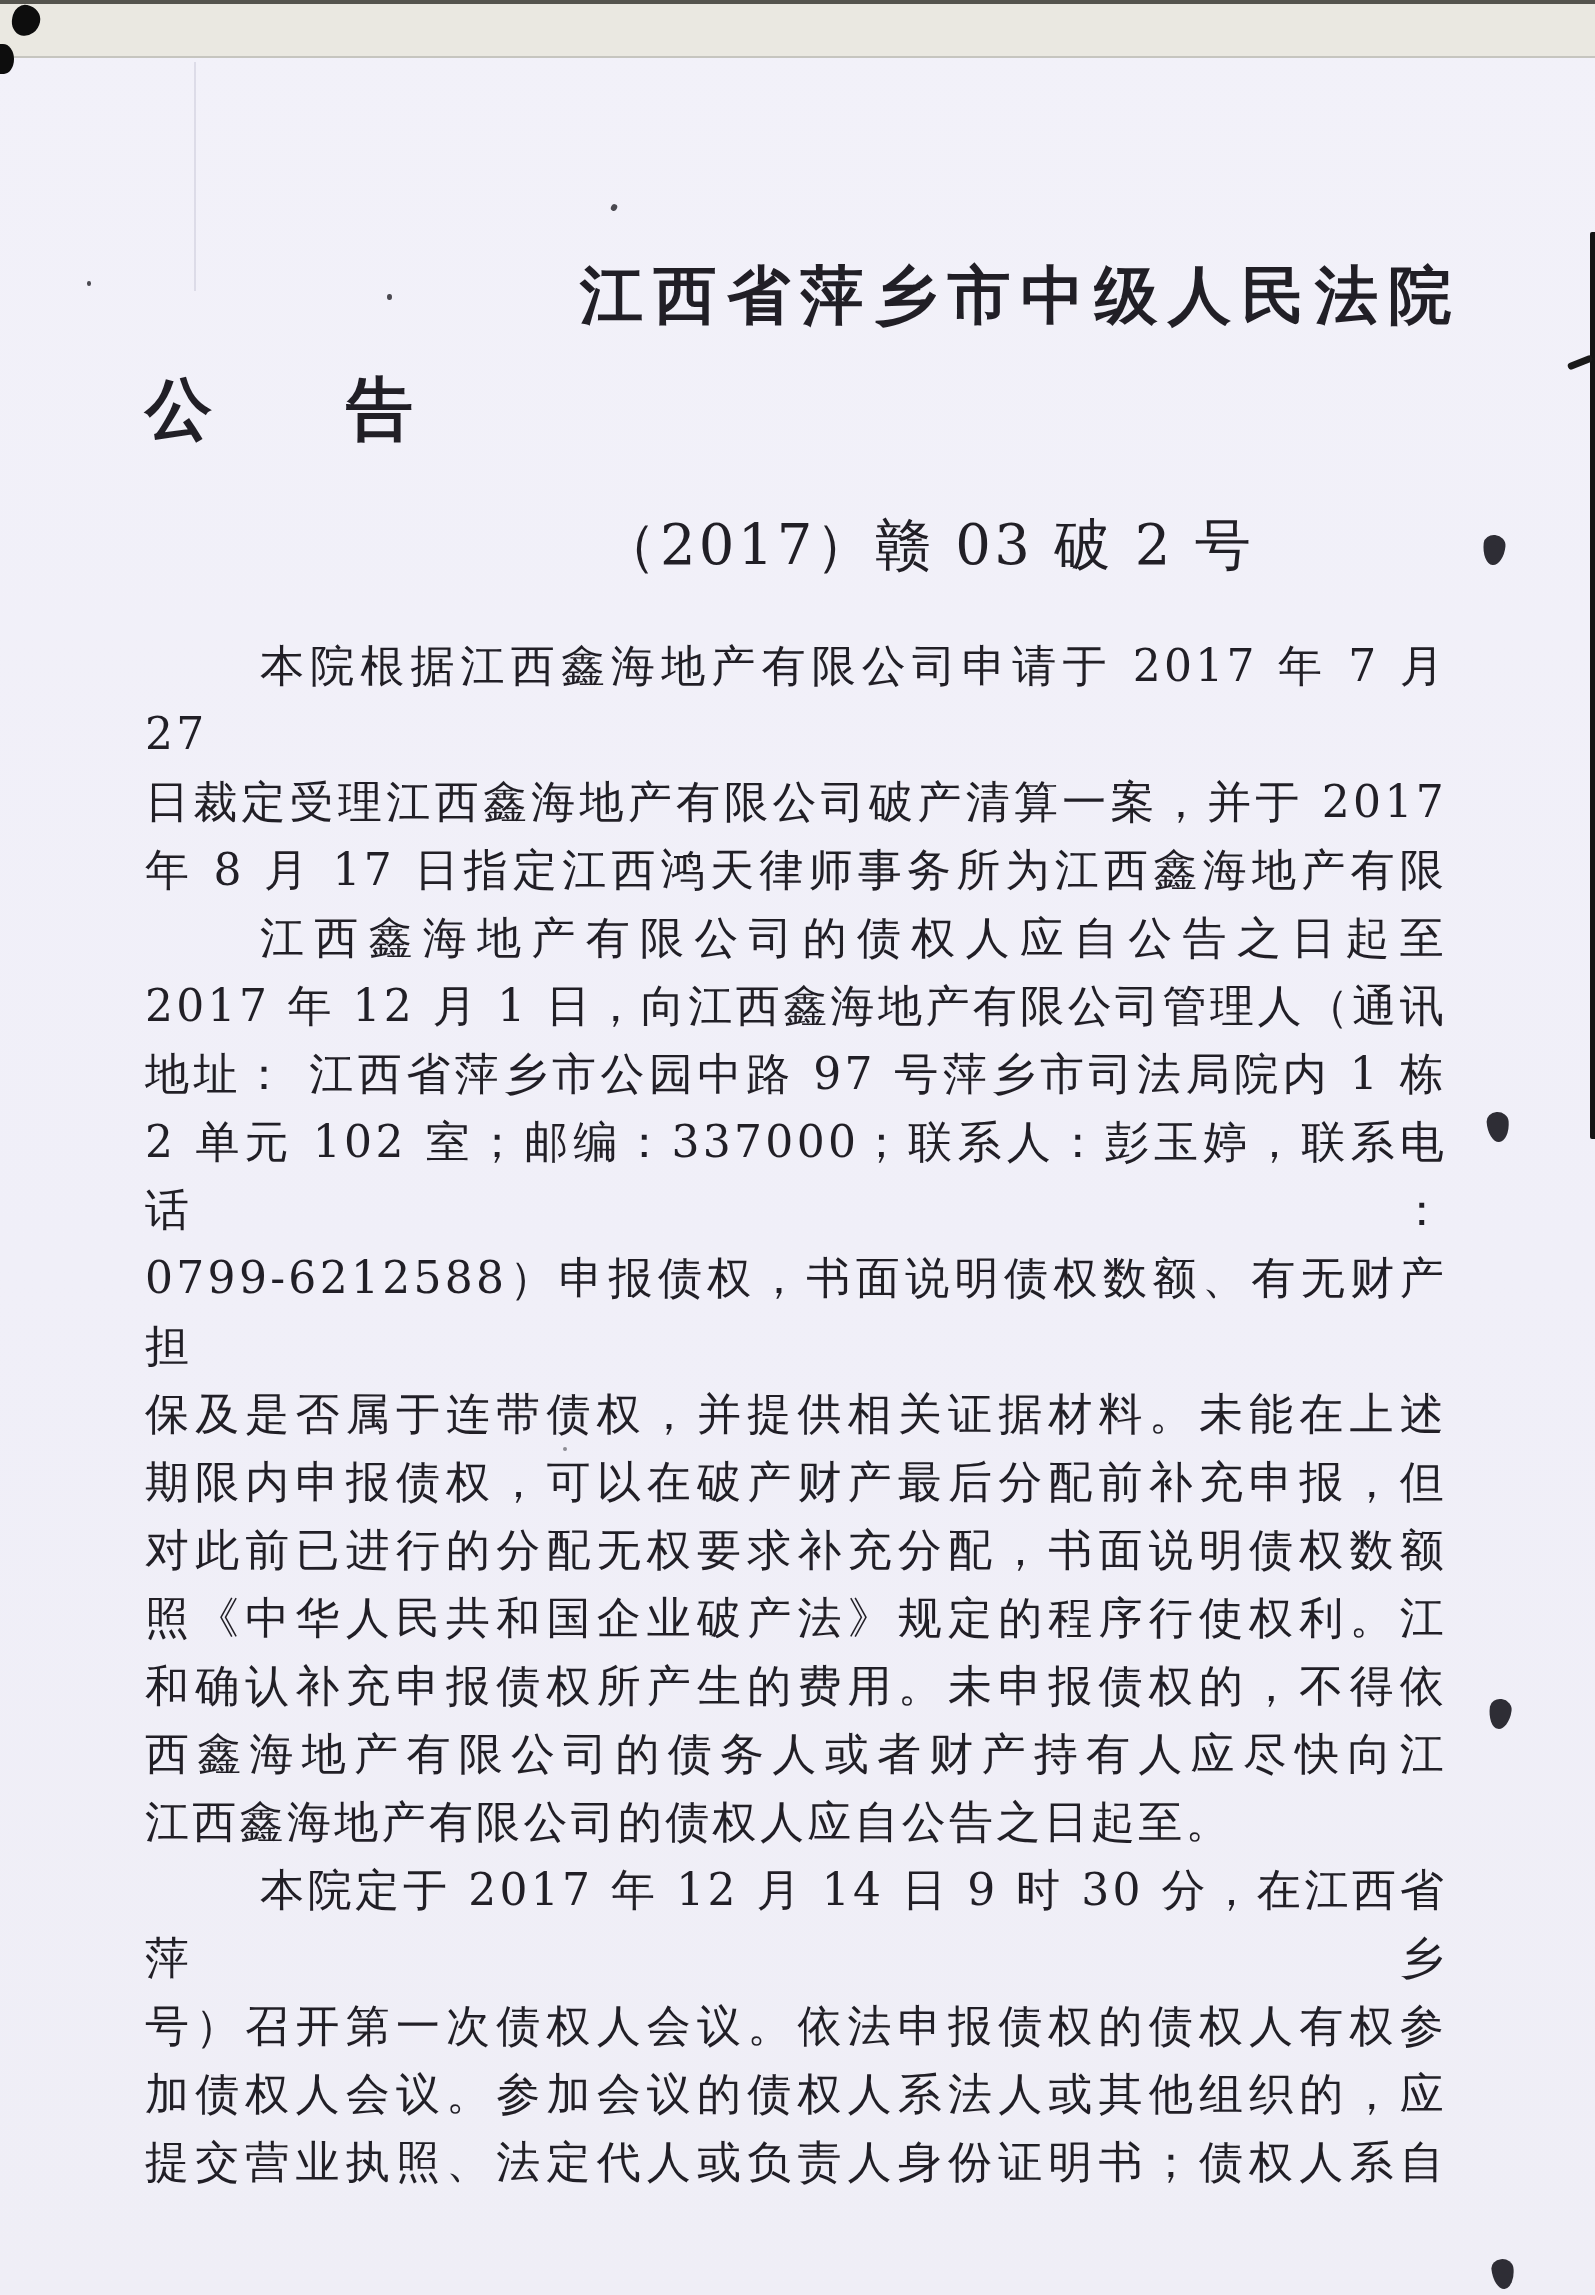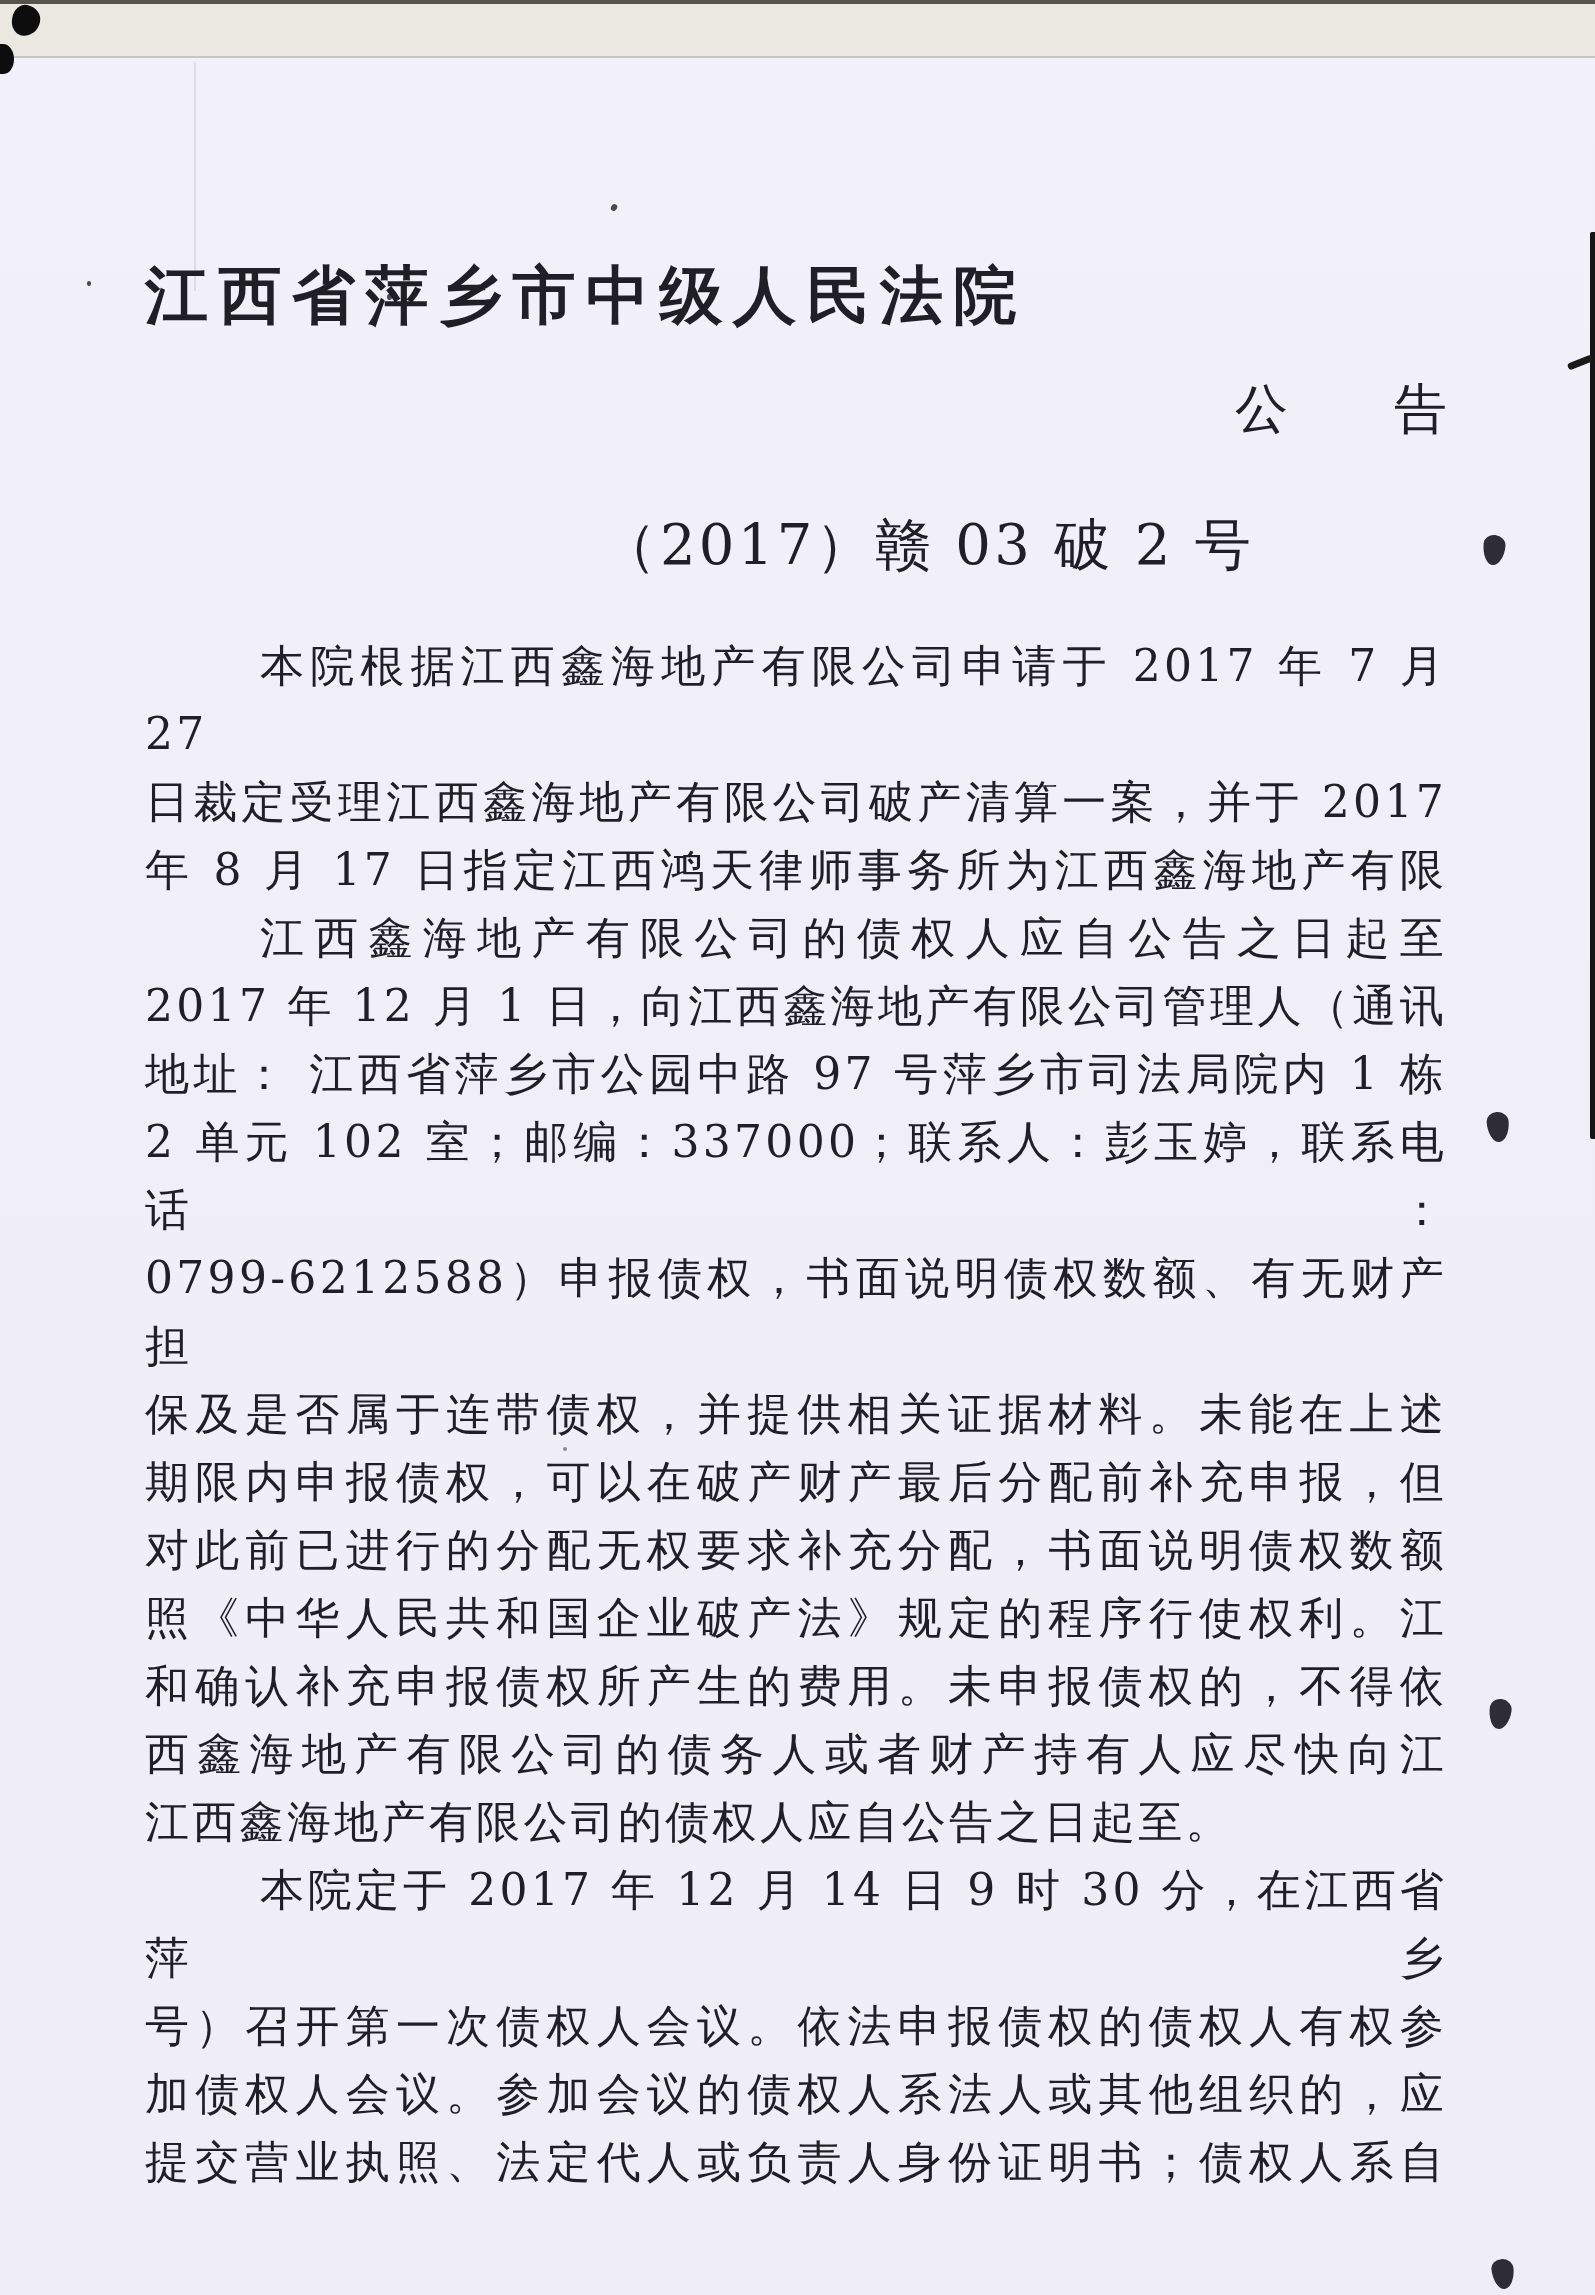--- a/index.html
+++ b/index.html
@@ -31,27 +31,27 @@
 
   
   .fold-line { position: absolute; left: 194px; top: 62px; width: 2px; height: 229px; background: rgba(110,110,145,0.16); }
   .speck { position: absolute; background: #4a4950; border-radius: 50%; }
   .speck.s1 { left: 611px; top: 204px; width: 5.9px; height: 7.2px; transform: rotate(30deg); }
   .speck.s2 { left: 387px; top: 294px; width: 4.6px; height: 5.9px; }
   .speck.s3 { left: 87px; top: 281px; width: 3.9px; height: 4.6px; }
   .speck.s4 { left: 563px; top: 1447px; width: 3.9px; height: 3.9px; opacity: .6; }
 
   .court-title {
-    position: absolute; left: 145px; top: 259px; width: 1302px;
-    text-align: left; font-size: 63px; font-weight: 700;
+    position: absolute; left: 160px; top: 259px; width: 1302px;
+    text-align: right; font-size: 63px; font-weight: 700;
     letter-spacing: 10.5px; line-height: 73px; white-space: nowrap;
   }
   .doc-title {
     position: absolute; left: 145px; top: 370px; width: 1302px;
-    text-align: right; font-size: 53px; font-weight: 400;
+    text-align: left; font-size: 67px; font-weight: 700;
     line-height: 77px; white-space: nowrap;
   }
   .case-number {
     position: absolute; left: 145px; top: 512px; width: 1302px;
     box-sizing: border-box; padding-right: 193px;
     text-align: right; font-size: 56px; letter-spacing: 3.3px; line-height: 65px;
     white-space: nowrap;
   }
   .doc-body {
     position: absolute; left: 145px; top: 632px; width: 1302px;

